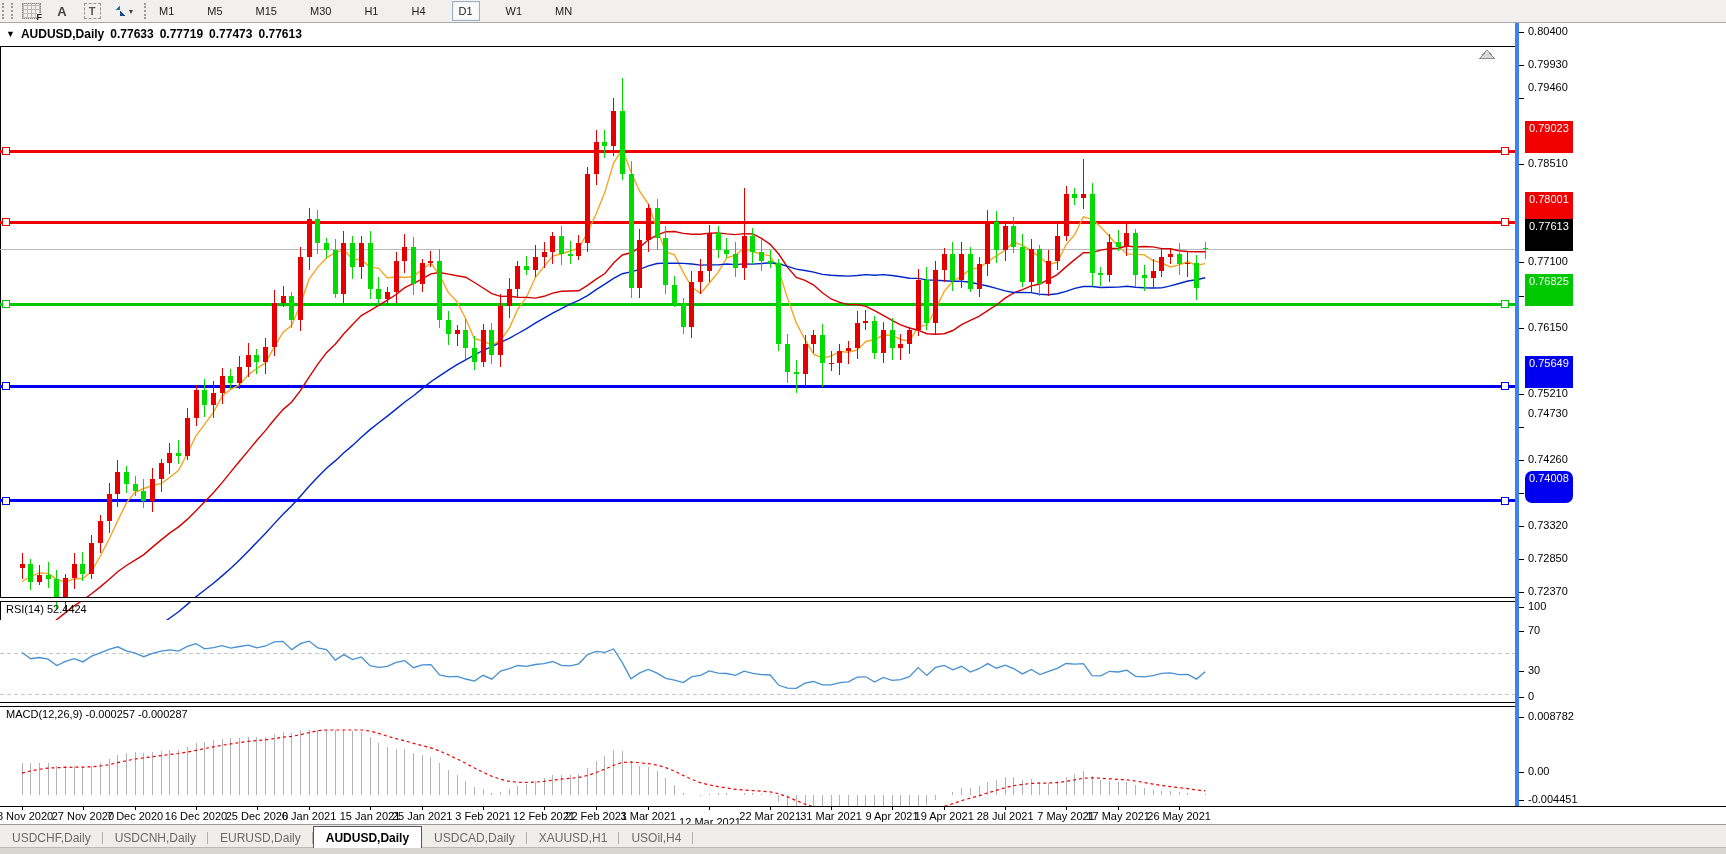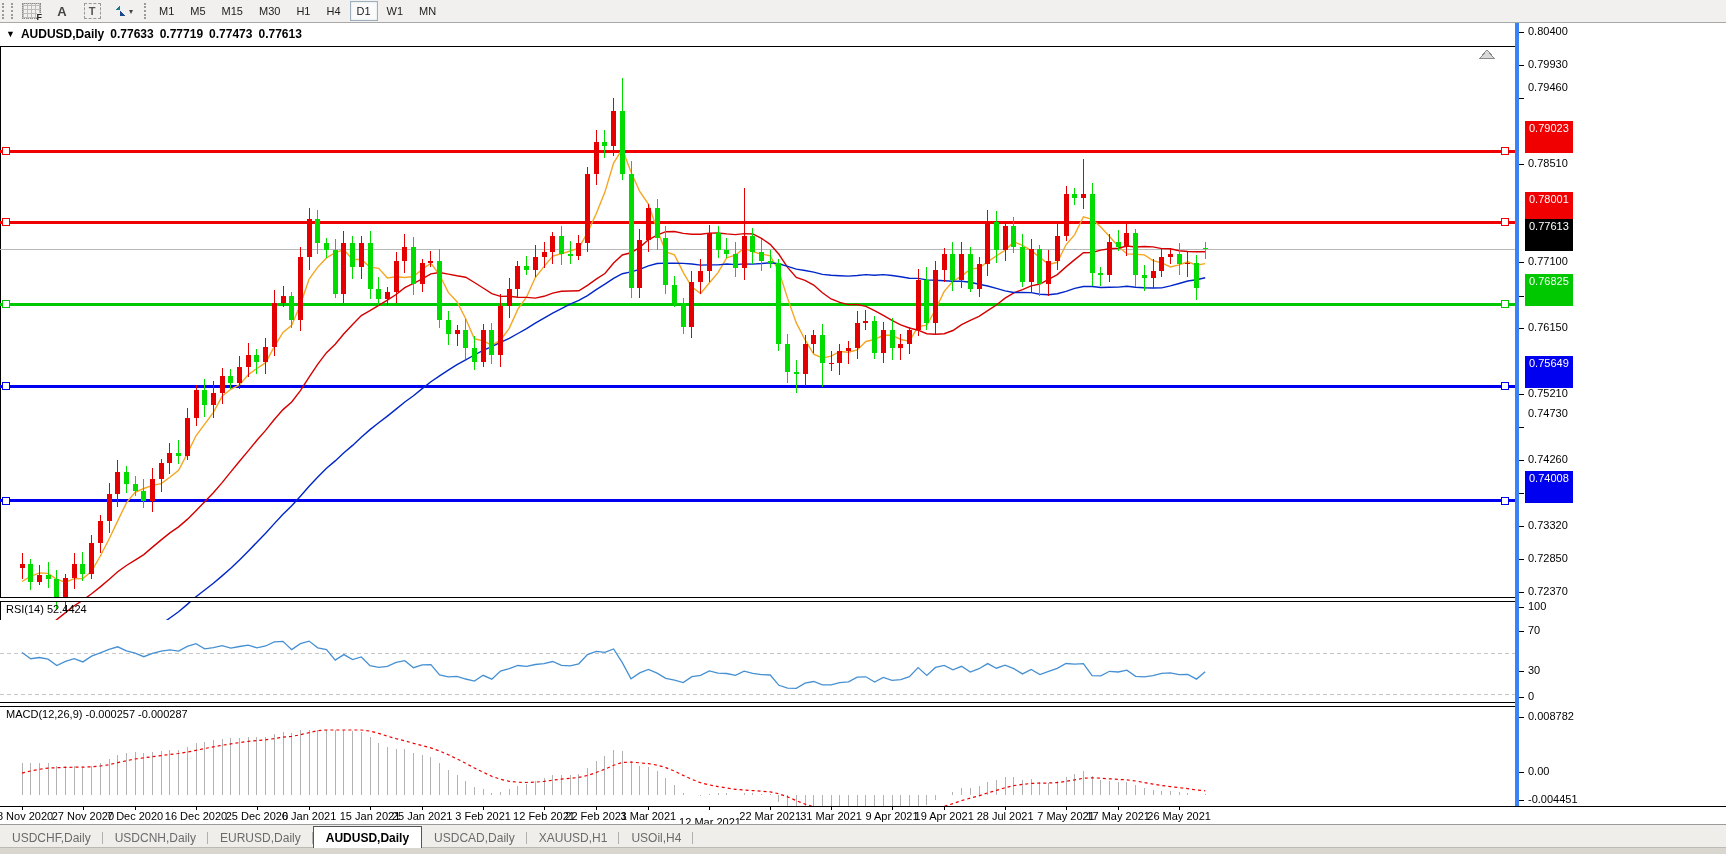--- a/index.html
+++ b/index.html
@@ -57,21 +57,21 @@
         <span class="icon-t">T</span>
       </div>
     <div class="toolbtn">
       <svg width="14" height="12" style="position:static">
         <polygon points="2,5 7,0 7,5" fill="#1a7a8a"></polygon>
           <polygon points="7,6 12,11 7,11" fill="#1a4a8a"></polygon>
       </svg>
       <span class="caret">▾</span>
     </div>
     <div class="vsep"></div>
-    <div id="tf-group" style="display:flex;align-items:center;">
+    <div id="tf-group" style="display:flex;align-items:center;gap:17px;">
         <div class="tf-btn">M1</div>
         <div class="tf-btn">M5</div>
         <div class="tf-btn">M15</div>
         <div class="tf-btn">M30</div>
         <div class="tf-btn">H1</div>
         <div class="tf-btn">H4</div>
         <div class="tf-btn active">D1</div>
         <div class="tf-btn">W1</div>
         <div class="tf-btn">MN</div>
       </div>
@@ -581,21 +581,21 @@
       <div class="tick-label" style="top: 495.748px;">0.73320</div>
       <div class="tick-dash" style="top: 502.748px;"></div>
       <div class="tick-label" style="top: 528.526px;">0.72850</div>
       <div class="tick-dash" style="top: 535.526px;"></div>
       <div class="tick-label" style="top: 562px;">0.72370</div>
       <div class="tick-dash" style="top: 569px;"></div>
       <div class="badge" style="top: 98.0299px; background: rgb(240, 0, 0);">0.79023</div>
       <div class="badge" style="top: 169.303px; background: rgb(240, 0, 0);">0.78001</div>
       <div class="badge" style="top: 251.315px; background: rgb(0, 200, 0);">0.76825</div>
       <div class="badge" style="top: 333.328px; background: rgb(0, 0, 240);">0.75649</div>
-      <div class="badge" style="top: 447.768px; background: rgb(0, 0, 240);">0.74008</div>
+      <div class="badge" style="top: 447.768px; background: rgb(0, 0, 240); border-radius: 7px;">0.74008</div>
       <div class="badge" style="top: 196.361px; background: rgb(0, 0, 0);">0.77613</div>
       <div class="tick-label" style="top: 577px;">100</div>
       <div class="tick-dash" style="top: 584px;"></div>
       <div class="tick-label" style="top: 600.6px;">70</div>
       <div class="tick-dash" style="top: 607.6px;"></div>
       <div class="tick-label" style="top: 641.4px;">30</div>
       <div class="tick-dash" style="top: 648.4px;"></div>
       <div class="tick-label" style="top: 667px;">0</div>
       <div class="tick-dash" style="top: 674px;"></div>
       <div class="tick-label" style="top: 686.999px;">0.008782</div>

